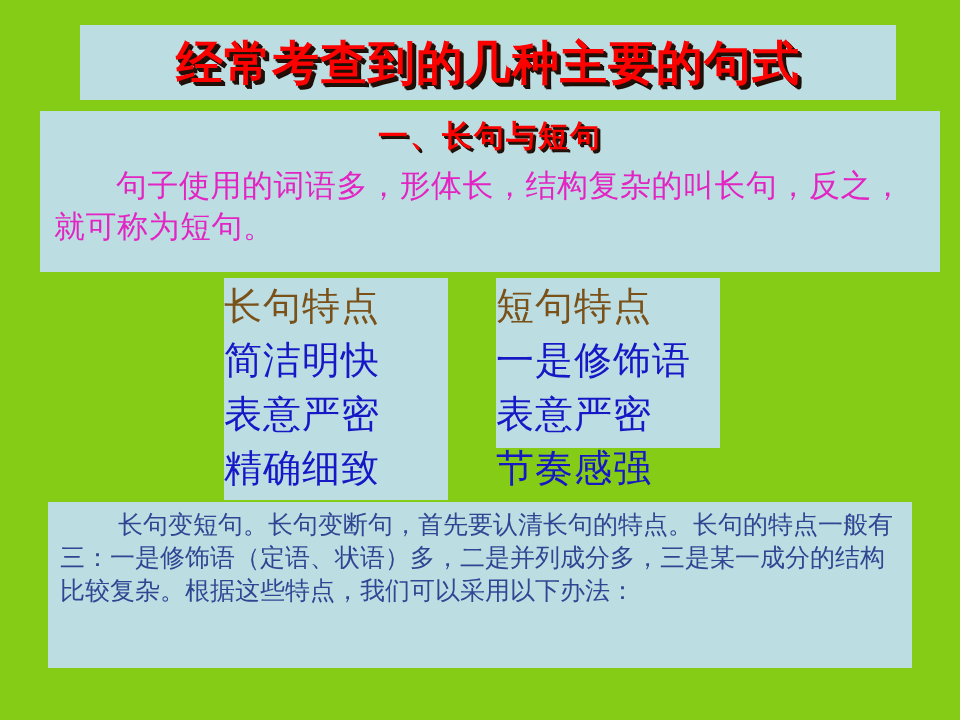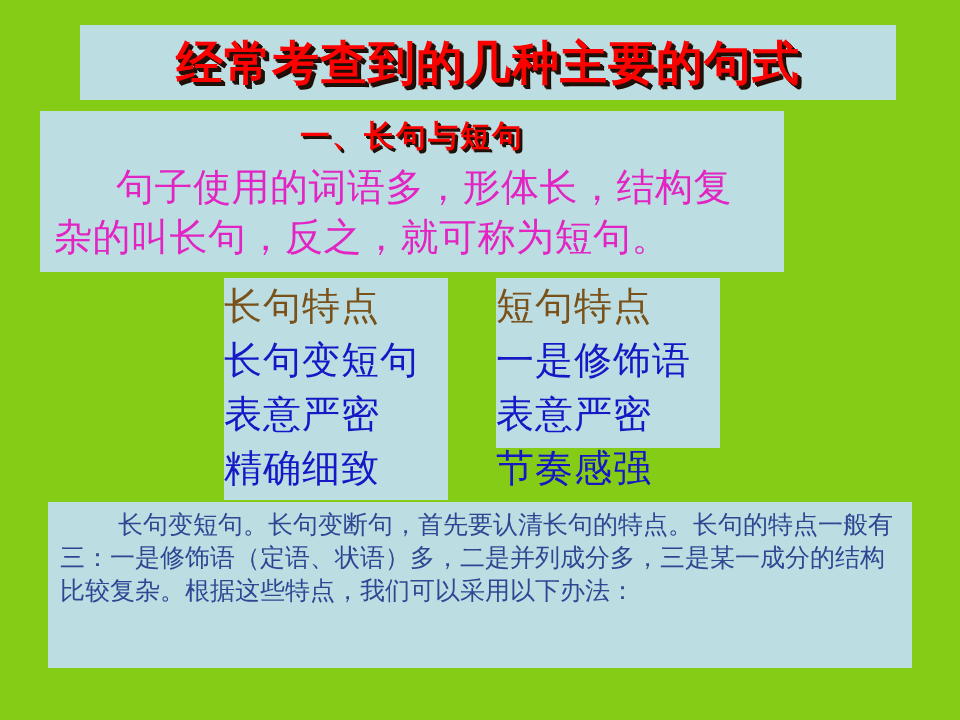--- a/index.html
+++ b/index.html
@@ -51,40 +51,40 @@
        2px 2px 0 #201008,
        3px 3px 0 #201008,
        4px 4px 0 #1a0d06;
     white-space: nowrap;
   }
 
   
   #definition-panel {
     left: 40px;
     top: 111px;
-    width: 744px;
+    width: 900px;
     height: 161px;
     padding: 6px 14px 0 14px;
   }
   #section-heading {
     font-family: "DejaVu Sans", "Liberation Sans", sans-serif;
     font-weight: bold;
     font-size: 30px;
     line-height: 1.25;
     color: #fd0000;
     text-align: center;
     letter-spacing: 2px;
     text-shadow:
        2px 2px 0 #241309,
        3px 3px 0 #1c0e06;
   }
   #definition-text {
     margin-top: 10px;
-    font-family: Liberation Mono, monospace;
-    font-size: 38px;
+    font-family: Liberation Sans, sans-serif;
+    font-size: 31px;
     line-height: 1.33;
     color: #e225c2;
     text-indent: 62px;
     letter-spacing: 0.5px;
     text-align: left;
   }
 
   
   #col-left-panel {
     left: 224px;
@@ -146,21 +146,21 @@
   </div>
 
   <div class="panel" id="definition-panel">
     <div id="section-heading">一、长句与短句</div>
     <div id="definition-text">句子使用的词语多，形体长，结构复杂的叫长句，反之，就可称为短句。</div>
   </div>
 
   <div class="panel" id="col-left-panel">
     <div class="col-inner">
       <div class="col-header">长句特点</div>
-      <div class="col-item">长句变短句</div>
+      <div class="col-item">简洁明快</div>
       <div class="col-item">表意严密</div>
       <div class="col-item">精确细致</div>
     </div>
   </div>
 
   <div class="panel" id="col-right-panel">
     <div class="col-inner">
       <div class="col-header">短句特点</div>
       <div class="col-item">一是修饰语</div>
       <div class="col-item">表意严密</div>

